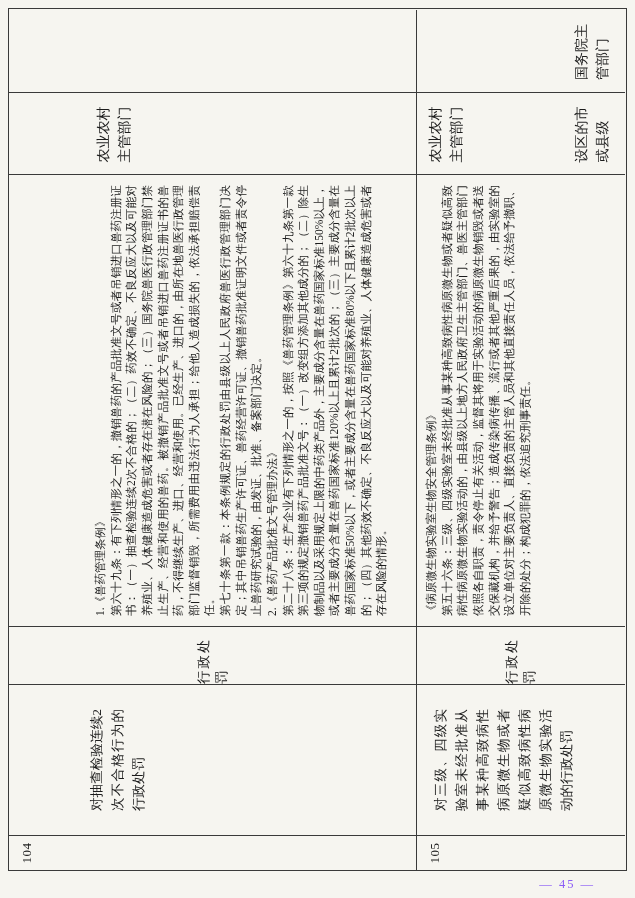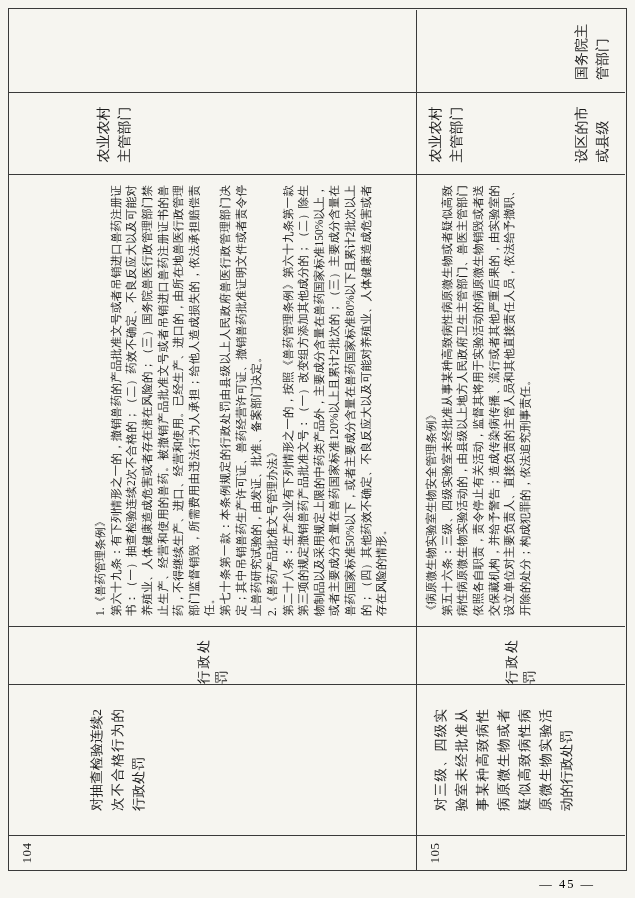--- a/index.html
+++ b/index.html
@@ -43,21 +43,21 @@
   .c-agency,.c-level{
     display:flex;flex-direction:column;align-items:center;
     padding:8px 4px 12px 4px;font-size:14px;line-height:1.5;
   }
   .c-agency.pt-xl{padding-top:84px;}
   .w4{width:58px;text-align:left;}
   .mt-auto{margin-top:auto;}
   
   .page-number{
     position:absolute;right:40px;bottom:6px;
-    font-size:12.5px;letter-spacing:2px;color:#000000;
+    font-size:12.5px;letter-spacing:2px;color:#8b5cf6;
   }
 </style>
 </head>
 <body>
 
 <div class="page">
   <div class="rot-wrap">
     <div class="rtable">
 
       <div class="cell c-no">

